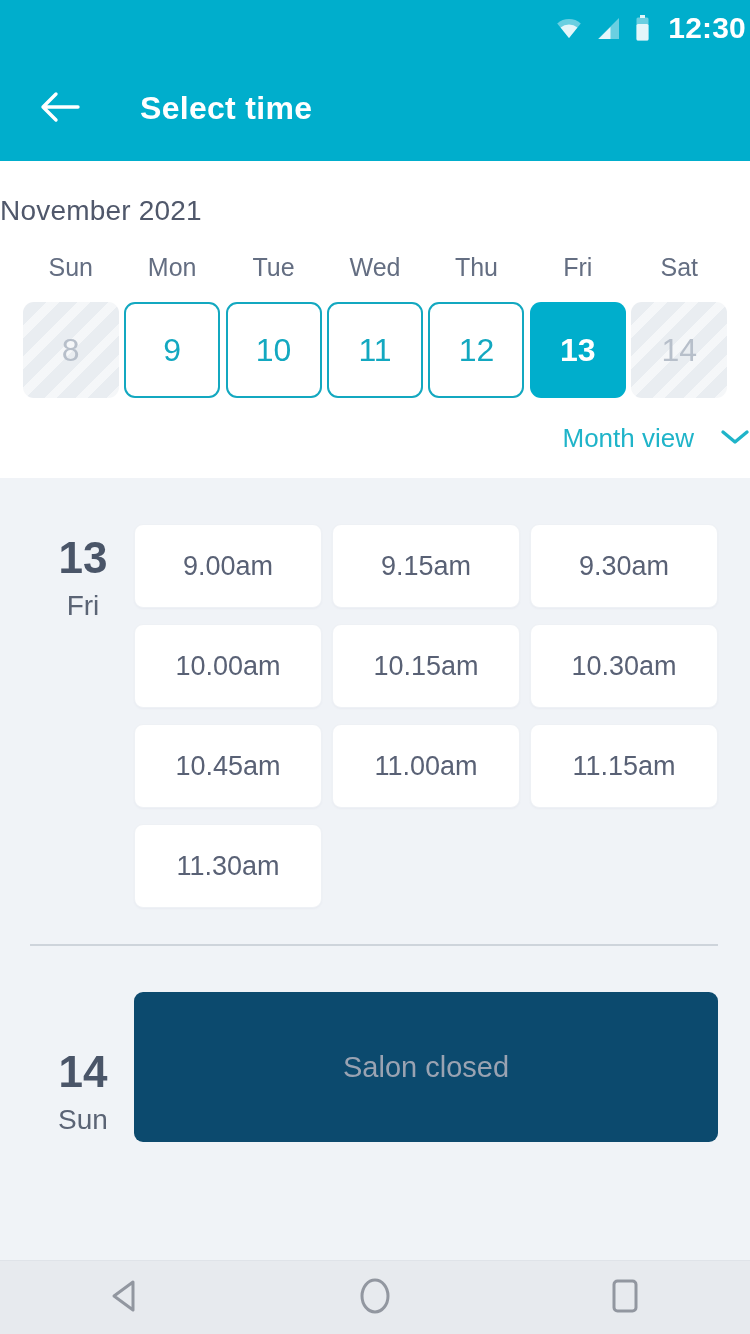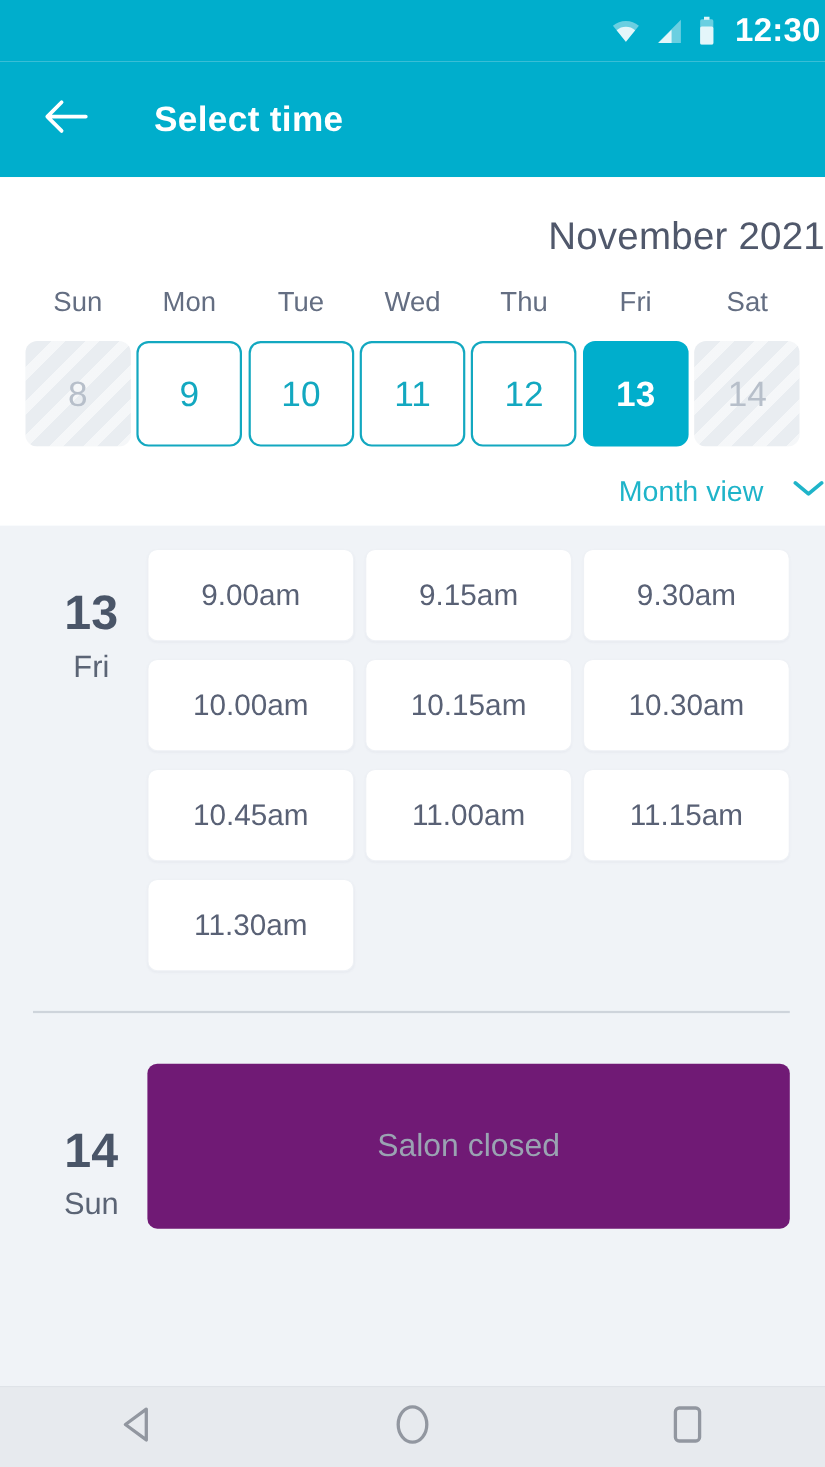--- a/index.html
+++ b/index.html
@@ -76,23 +76,23 @@
 
   
   .calendar-panel {
     position: absolute;
     top: 161px; left: 0;
     width: 750px;
     height: 317px;
     background: #ffffff;
   }
   .month-title {
-    text-align: right;
+    text-align: left;
     color: #50586b;
-    font-size: 35px;
+    font-size: 28px;
     font-weight: normal;
     letter-spacing: 0.2px;
     padding-top: 34px;
   }
   .weekday-row, .date-row {
     display: grid;
     grid-template-columns: repeat(7, 1fr);
     padding: 0 20px;
   }
   .weekday-row { margin-top: 26px; }
@@ -179,21 +179,21 @@
     font-weight: bold;
     line-height: 1.0;
   }
   .day-dow {
     color: #5b6475;
     font-size: 28px;
     font-weight: normal;
     margin-top: 10px;
   }
 
-  .slots-area { flex: 1; padding-top: 21px; }
+  .slots-area { flex: 1; padding-top: 46px; }
   .slot-grid {
     display: grid;
     grid-template-columns: repeat(3, 1fr);
     gap: 0px 10px;
   }
   .slot {
     height: 84px;
     margin-bottom: 16px;
     background: #ffffff;
     border: 1px solid #eef1f5;
@@ -214,21 +214,21 @@
   }
 
   .closed-block {
     display: flex;
     padding: 0 32px;
     margin-top: 46px;
   }
   .closed-card {
     flex: 1;
     height: 150px;
-    background: #701a75;
+    background: #0c4a6e;
     border-radius: 9px;
     display: flex;
     align-items: center;
     justify-content: center;
     color: #9aa3b2;
     font-size: 29px;
   }
 
   
   .nav-bar {

